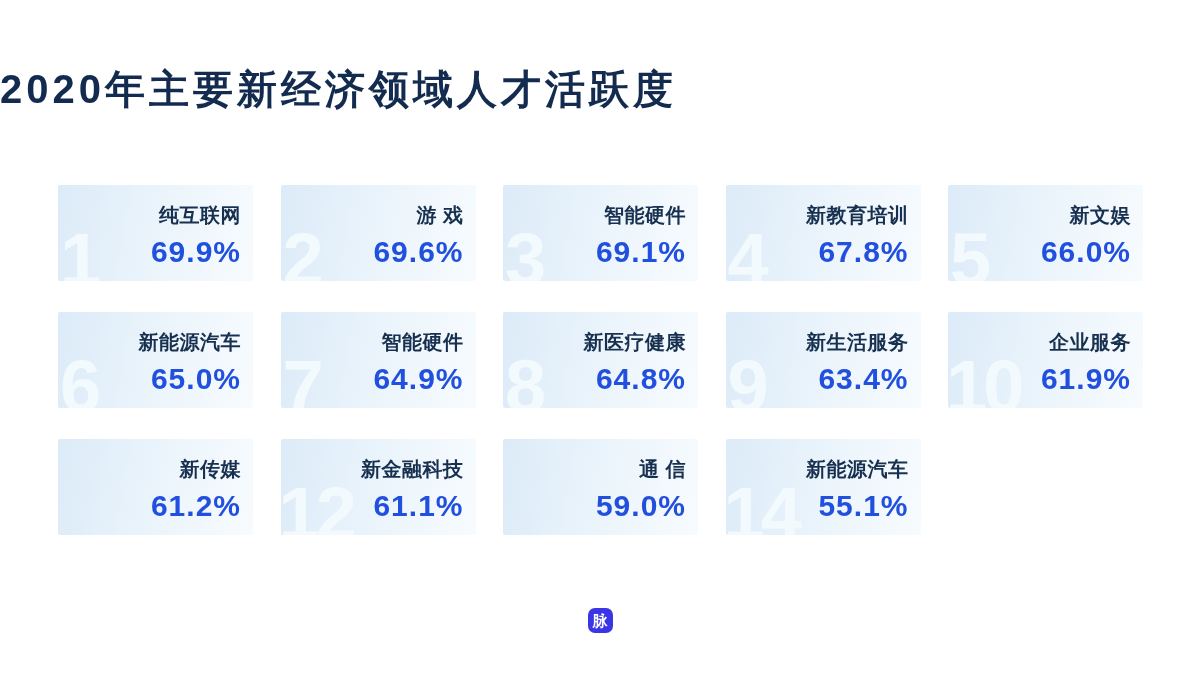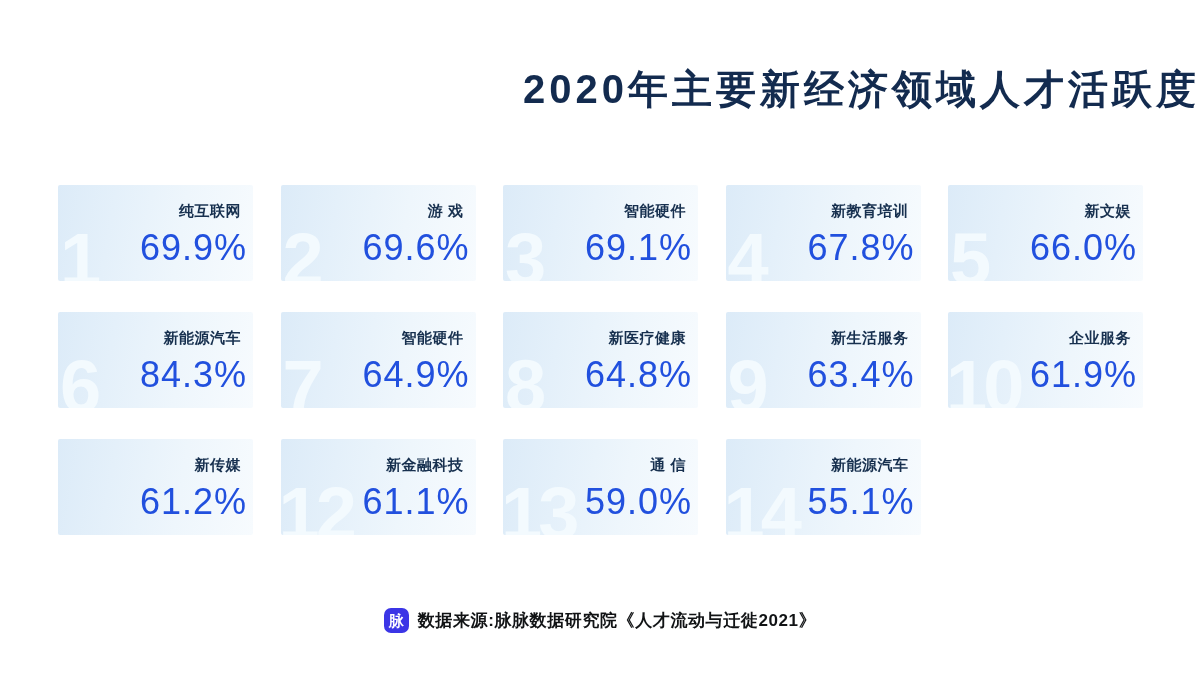--- a/index.html
+++ b/index.html
@@ -21,21 +21,21 @@
     height: 675px;
     box-sizing: border-box;
   }
 
   
   .title {
     position: absolute;
     left: 0;
     top: 62px;
     width: 1200px;
-    text-align: right;
+    text-align: left;
     font-size: 40px;
     font-weight: 700;
     letter-spacing: 4px;
     color: #132B4F;
     white-space: nowrap;
   }
 
   
   .grid {
     position: absolute;
@@ -70,33 +70,33 @@
   .card.wide-rank .rank {
     left: -2px;
     letter-spacing: -4px;
     text-decoration: underline;
   }
 
   .card .label {
     position: absolute;
     right: 12px;
     top: 17px;
-    font-size: 15px;
+    font-size: 20px;
     font-weight: 700;
     color: #17304F;
     letter-spacing: 0.5px;
     white-space: nowrap;
   }
 
   .card .value {
     position: absolute;
-    right: 6px;
+    right: 12px;
     bottom: 12px;
-    font-size: 36px;
-    font-weight: 400;
+    font-size: 30px;
+    font-weight: 700;
     color: #2150DE;
     letter-spacing: 1px;
     white-space: nowrap;
   }
 
   
   .footer {
     position: absolute;
     left: 0;
     top: 608px;
@@ -163,21 +163,21 @@
 
     <div class="card">
       <span class="rank">5</span>
       <span class="label">新文娱</span>
       <span class="value">66.0%</span>
     </div>
 
     <div class="card">
       <span class="rank">6</span>
       <span class="label">新能源汽车</span>
-      <span class="value">84.3%</span>
+      <span class="value">65.0%</span>
     </div>
 
     <div class="card">
       <span class="rank">7</span>
       <span class="label">智能硬件</span>
       <span class="value">64.9%</span>
     </div>
 
     <div class="card">
       <span class="rank">8</span>
@@ -202,31 +202,29 @@
       <span class="value">61.2%</span>
     </div>
 
     <div class="card wide-rank">
       <span class="rank">12</span>
       <span class="label">新金融科技</span>
       <span class="value">61.1%</span>
     </div>
 
     <div class="card wide-rank">
-      <span class="rank">13</span>
       <span class="label">通 信</span>
       <span class="value">59.0%</span>
     </div>
 
     <div class="card wide-rank">
       <span class="rank">14</span>
       <span class="label">新能源汽车</span>
       <span class="value">55.1%</span>
     </div>
 
   </div>
 
   <div class="footer">
     <span class="logo">脉</span>
-    <span class="source">数据来源:脉脉数据研究院《人才流动与迁徙2021》</span>
   </div>
 
 </div>
 
 </body></html>

